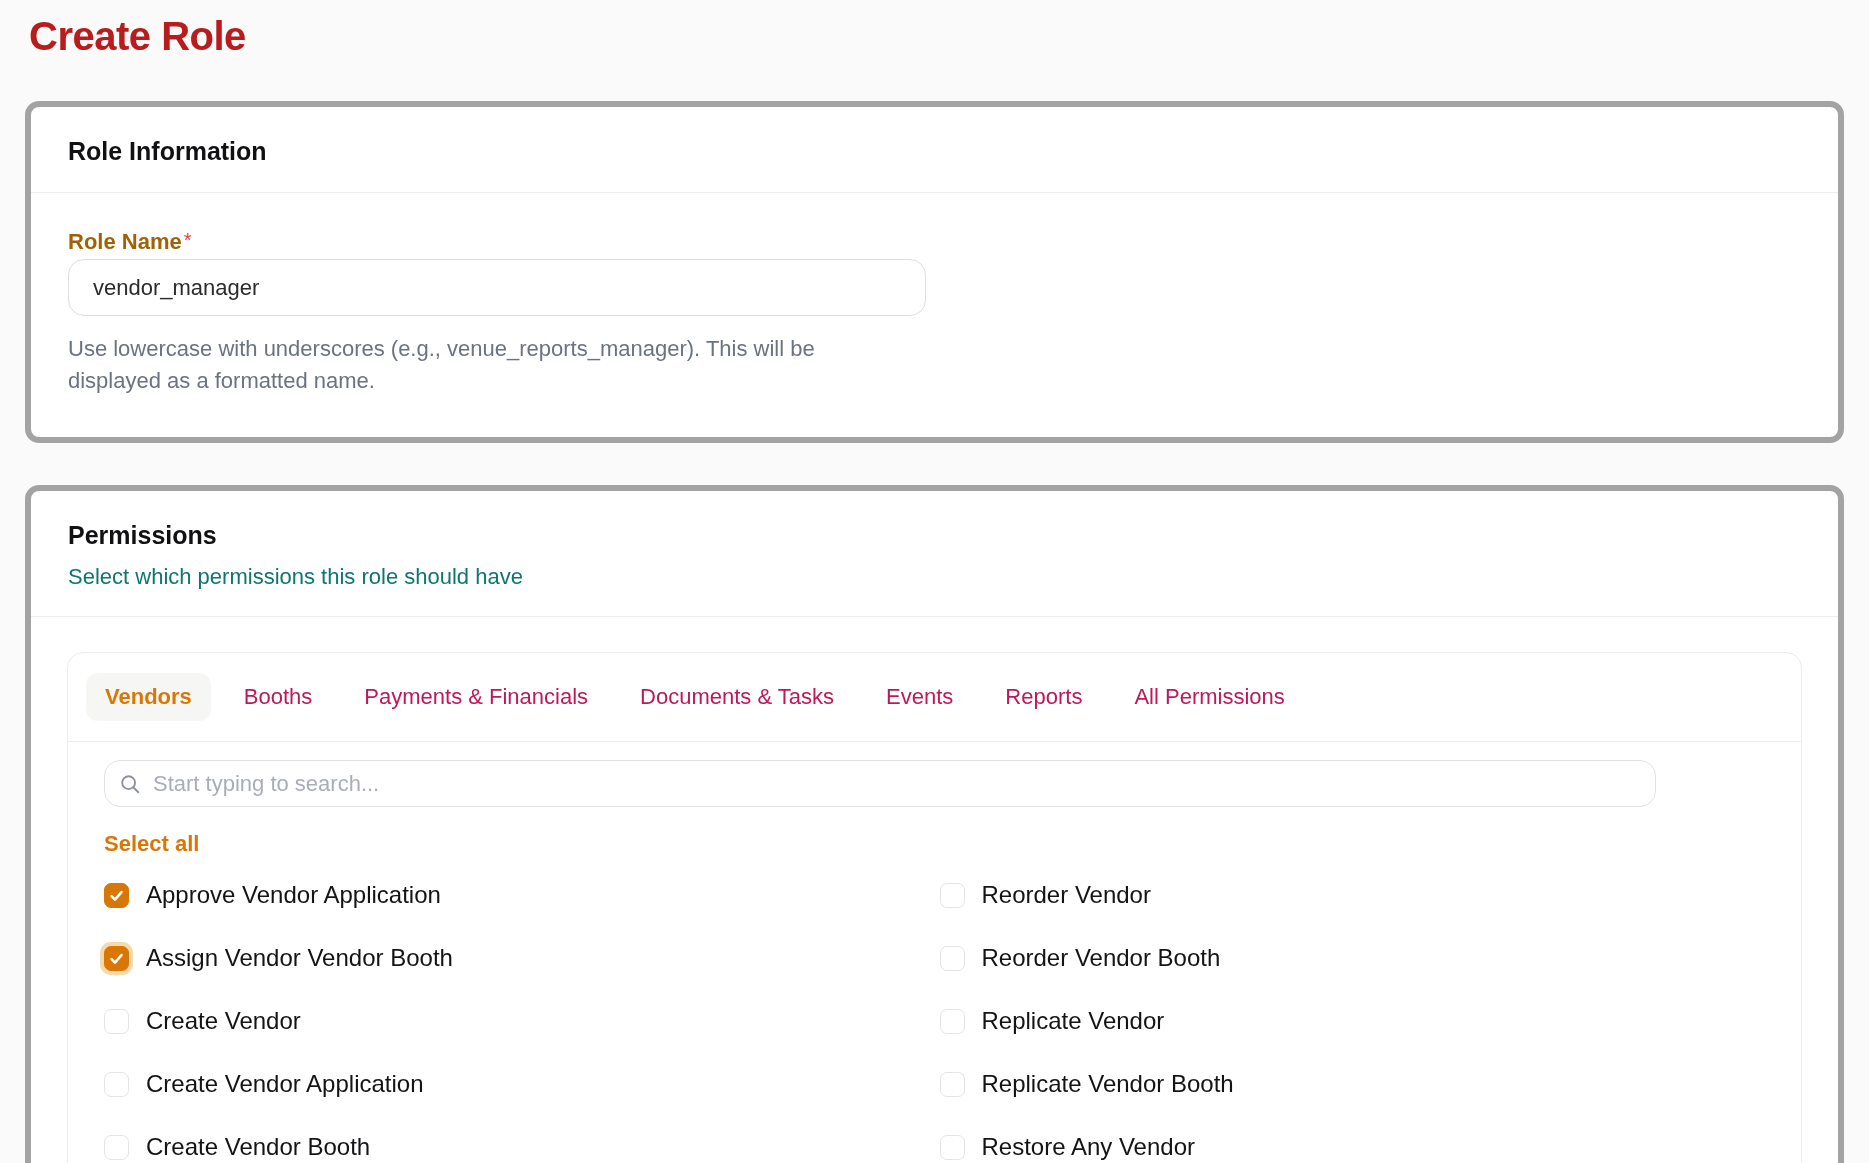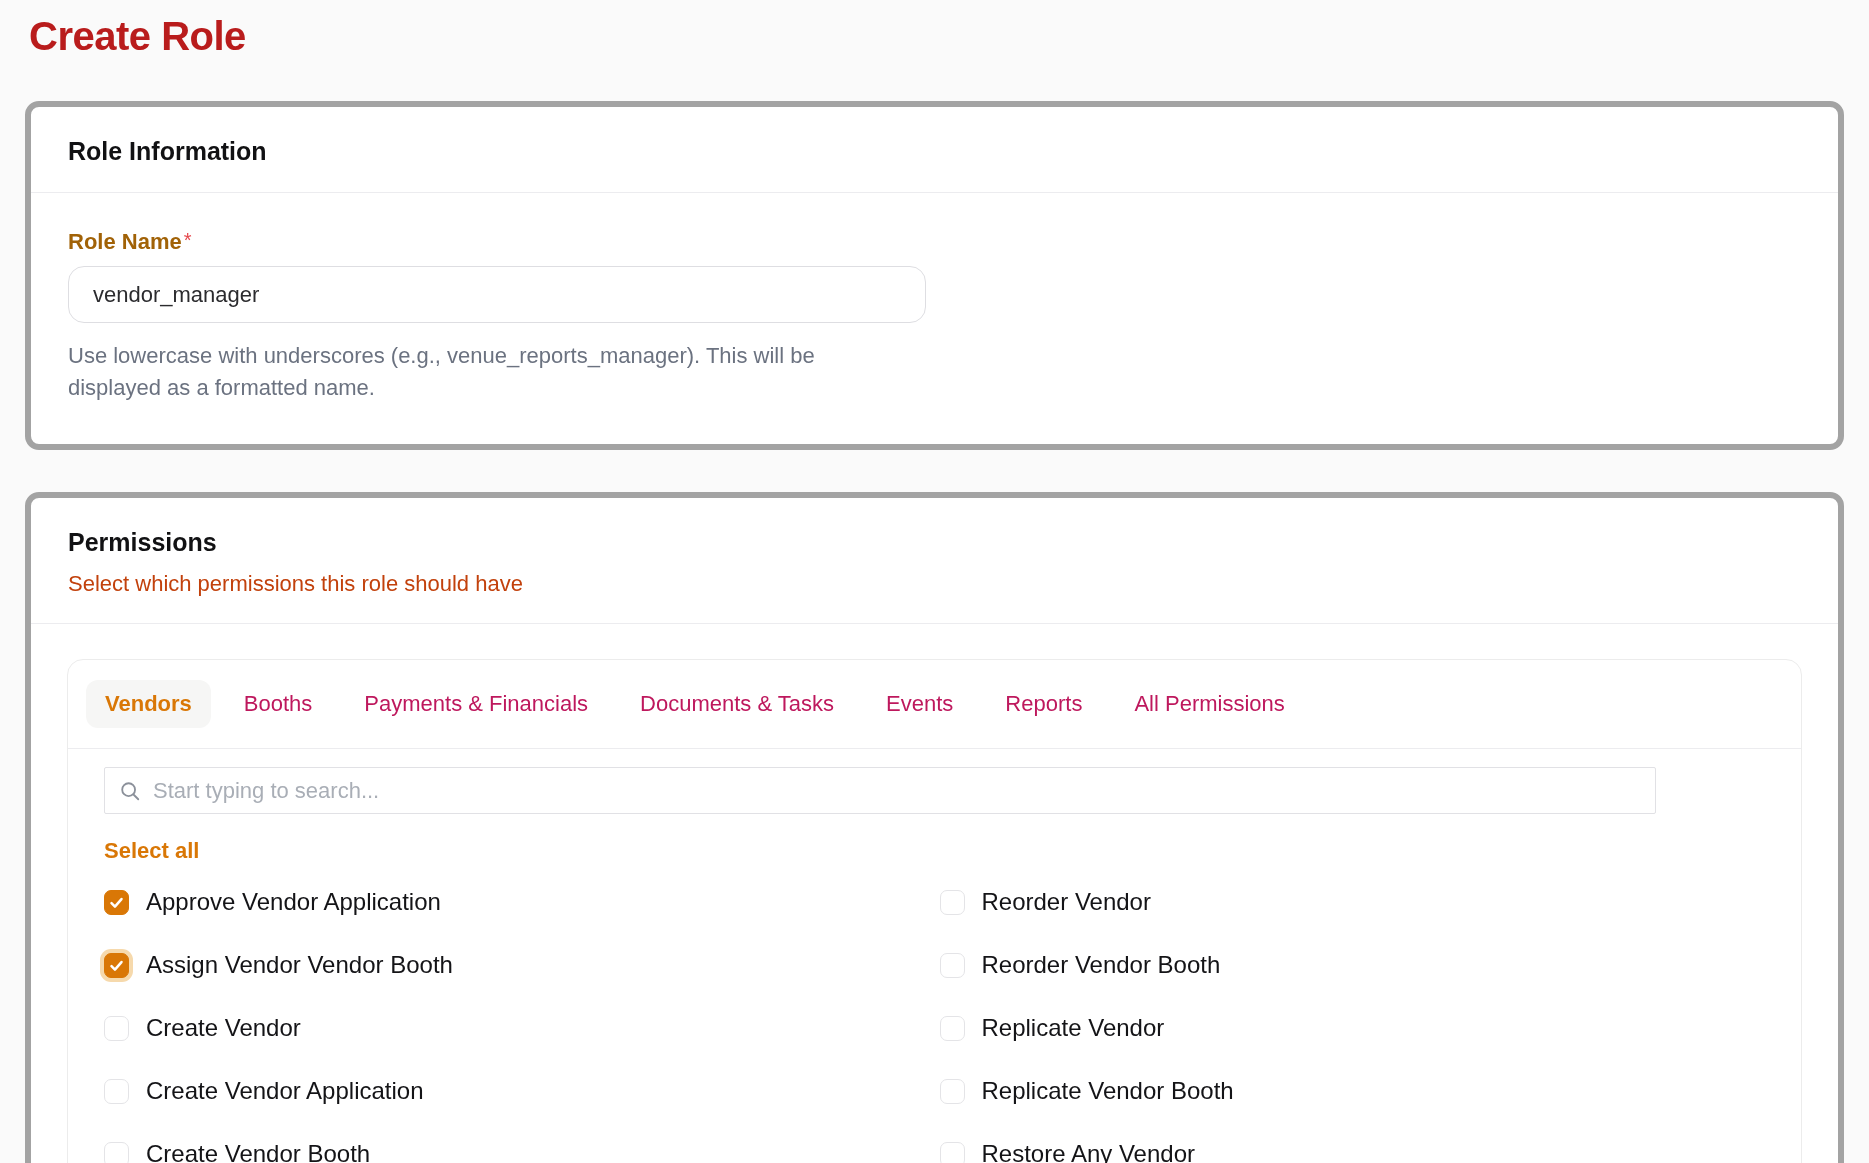--- a/index.html
+++ b/index.html
@@ -18,29 +18,29 @@
   }
 
   .card {
     background: #ffffff;
     border: 6px solid #a3a3a3;
     border-radius: 14px;
     margin-top: 42px;
   }
   .card-header { padding: 30px 37px 26px 37px; }
   .card-title { font-size: 25px; font-weight: 700; color: #111113; }
-  .card-subtitle { font-size: 22px; color: #c2410c; margin-top: 14px; }
+  .card-subtitle { font-size: 22px; color: #0f766e; margin-top: 14px; }
   .divider { height: 1px; background: #ececef; width: 100%; }
 
   
   .card-body { padding: 36px 37px 40px 37px; }
   .field-label { font-size: 22px; font-weight: 600; color: #a16207; }
   .required { color: #e5484d; font-size: 20px; vertical-align: top; margin-left: 2px; }
   .text-input {
-    display: block; margin-top: 11px;
+    display: block; margin-top: 4px;
     width: 858px; height: 57px;
     border: 1px solid #dedee2; border-radius: 16px;
     padding: 0 24px; font-size: 22px; color: #2b2b2e;
     font-family: inherit; background: #fff; outline: none;
   }
   .help-text {
     margin-top: 17px; max-width: 800px;
     font-size: 22px; line-height: 32px; color: #6b7280;
   }
 
@@ -59,21 +59,21 @@
     font-size: 22px; font-weight: 400; color: #be185d;
     padding: 11px 19px; border-radius: 12px;
     white-space: nowrap; cursor: pointer;
   }
   .tab.active { color: #d97706; background: #f6f6f5; font-weight: 600; }
 
   .perm-content { padding: 18px 36px 30px 36px; }
   .search-box {
     display: flex; align-items: center;
     height: 47px; width: 1552px;
-    border: 1px solid #e1e1e5; border-radius: 2px;
+    border: 1px solid #e1e1e5; border-radius: 16px;
     padding: 0 14px; background: #fff;
   }
   .search-box svg { flex: 0 0 auto; }
   .search-input {
     border: none; outline: none; background: transparent;
     font-size: 22px; color: #2b2b2e; font-family: inherit;
     margin-left: 12px; flex: 1;
   }
   .search-input::placeholder { color: #a9aeb6; }
 

